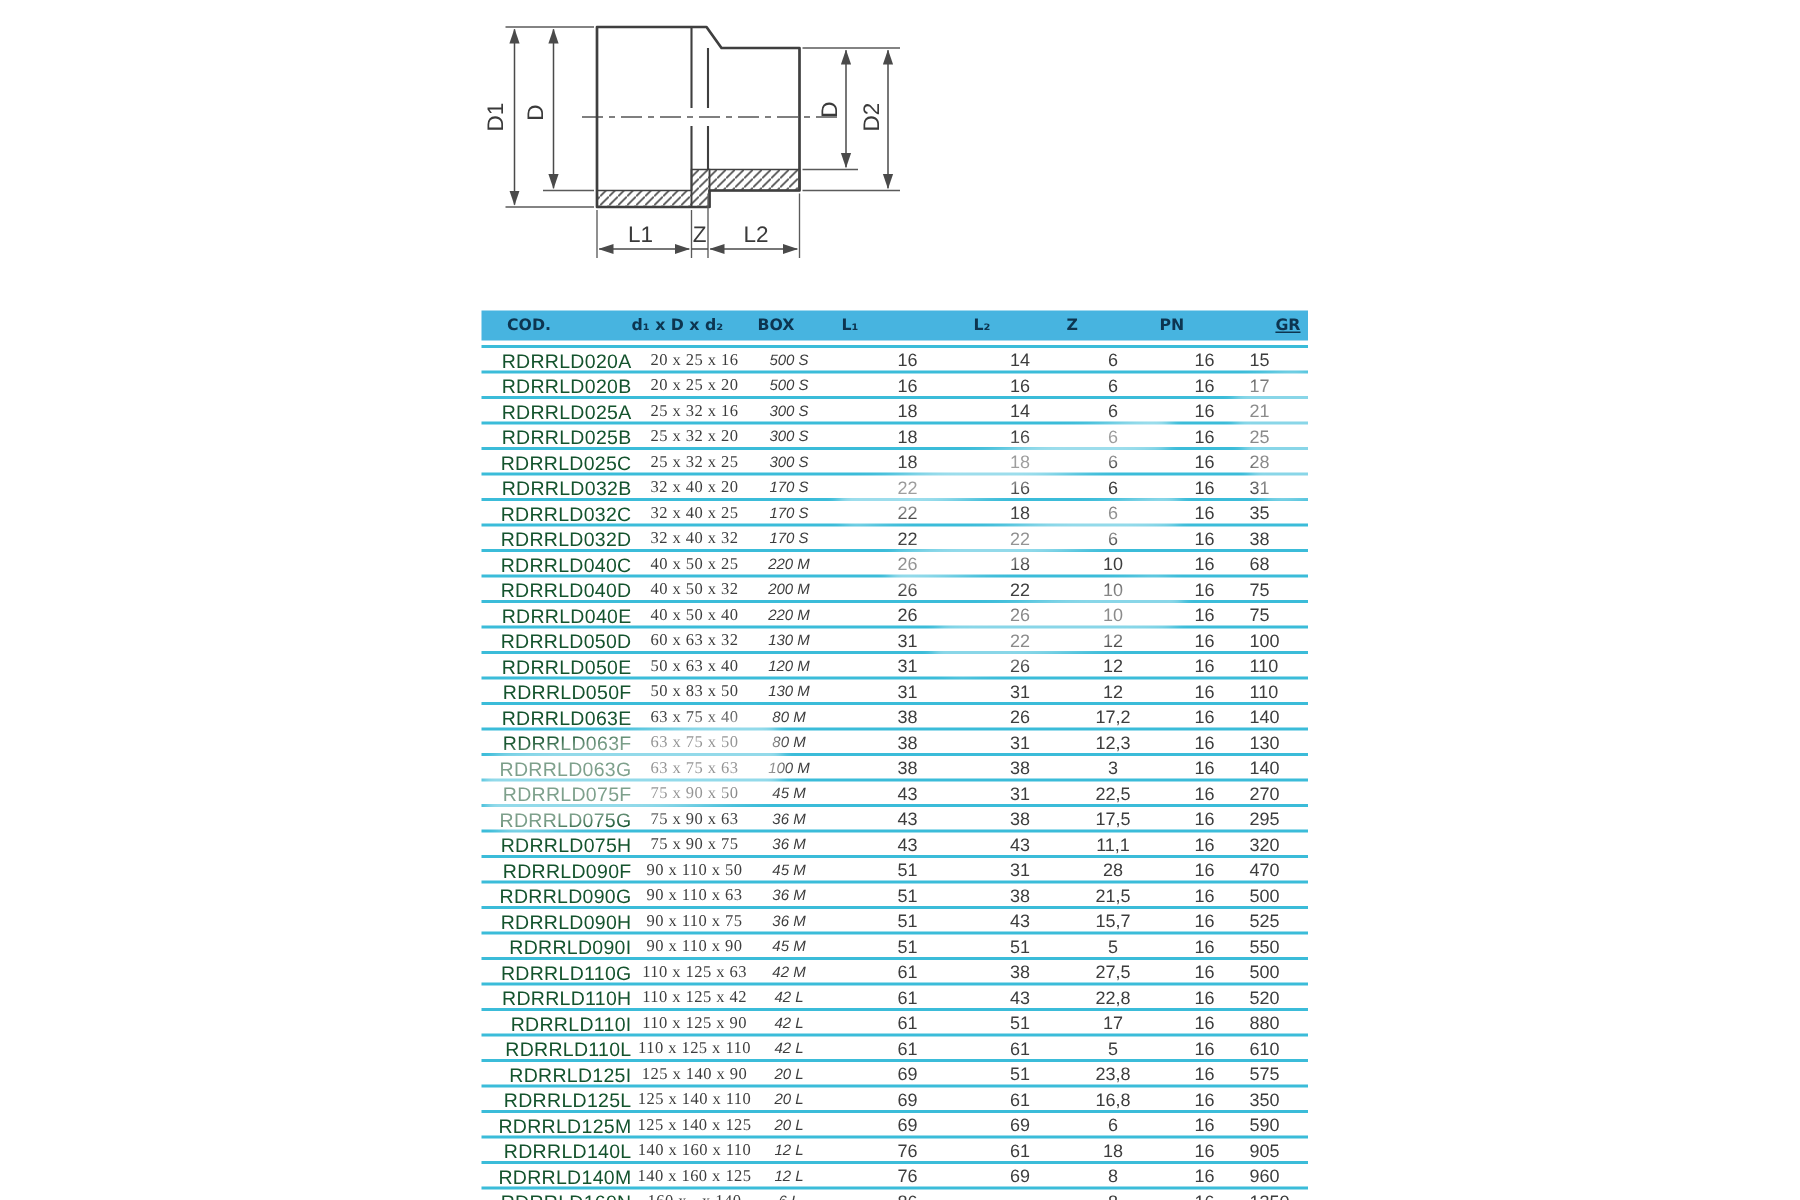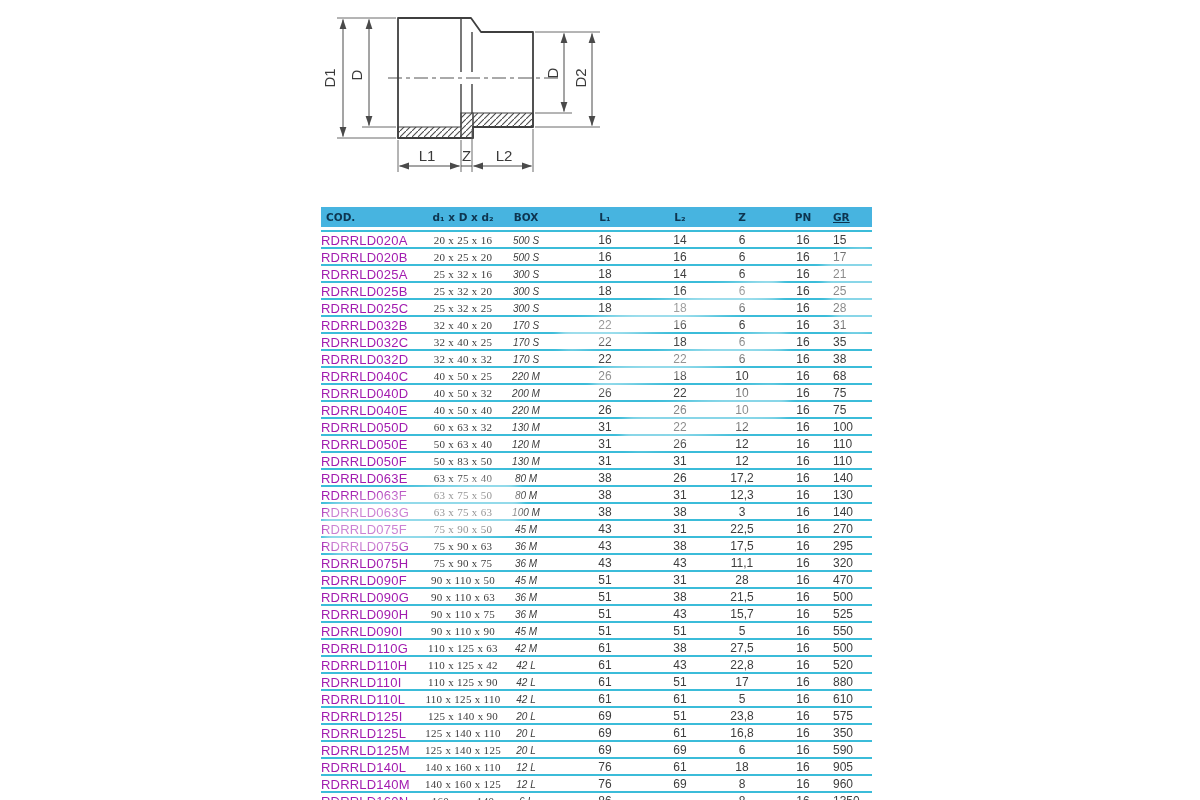--- a/index.html
+++ b/index.html
@@ -14,30 +14,30 @@
   .drawing .body{stroke:#3f3f3f;stroke-width:1.8;fill:none;stroke-linejoin:round;}
   .drawing .inner{stroke:#3f3f3f;stroke-width:1.4;}
   .drawing .hatchrect{stroke:#3f3f3f;stroke-width:1;}
   .drawing .cline{stroke:#555;stroke-width:1;}
 
   
   .spec-table{position:absolute;left:321px;top:207px;width:551px;}
   .thead{display:grid;grid-template-columns:100px 84px 56px 88px 62px 62px 60px 39px;
          height:20px;background:#47b4e0;align-items:center;
          font-family:"DejaVu Sans", sans-serif;font-size:10.5px;font-weight:bold;color:#0d3550;}
-  .thead .th{text-align:center;}
-  .thead .th.cod{text-align:left;padding-left:5px;}
+  .thead .th{}
+  .thead .th.cod{text-align:left;padding-left:17px;}
   .thead .th.box{padding-right:14px;}
-  .thead .th.gr{text-align:left;padding-right:16px;text-decoration:underline;}
+  .thead .th.gr{text-align:right;padding-right:5px;text-decoration:underline;}
   .header-underline{height:2px;background:#3bbcd9;margin-top:3px;}
   .tbody{margin-top:0px;}
   .tr{display:grid;grid-template-columns:100px 84px 56px 88px 62px 62px 60px 39px;
       height:15px;border-bottom:2px solid #3bbcd9;align-items:end;}
   .td{font-size:12px;line-height:13px;text-align:center;color:#3d3d3d;white-space:nowrap;}
-  .td.cod{text-align:left;font-size:13px;letter-spacing:0.2px;color:#a21caf;}
+  .td.cod{text-align:right;font-size:13px;letter-spacing:0.2px;color:#14532d;}
   .td.dim{font-size:11px;letter-spacing:0.3px;font-family:Liberation Serif, serif;}
   .td.box{padding-right:14px;font-size:10px;font-style:italic;}
   .td.gr{text-align:left;padding-right:3px;}
 
   
   .wm{position:absolute;background:#ffffff;border-radius:20px;filter:blur(4px);pointer-events:none;}
 </style>
 </head>
 <body>
 

